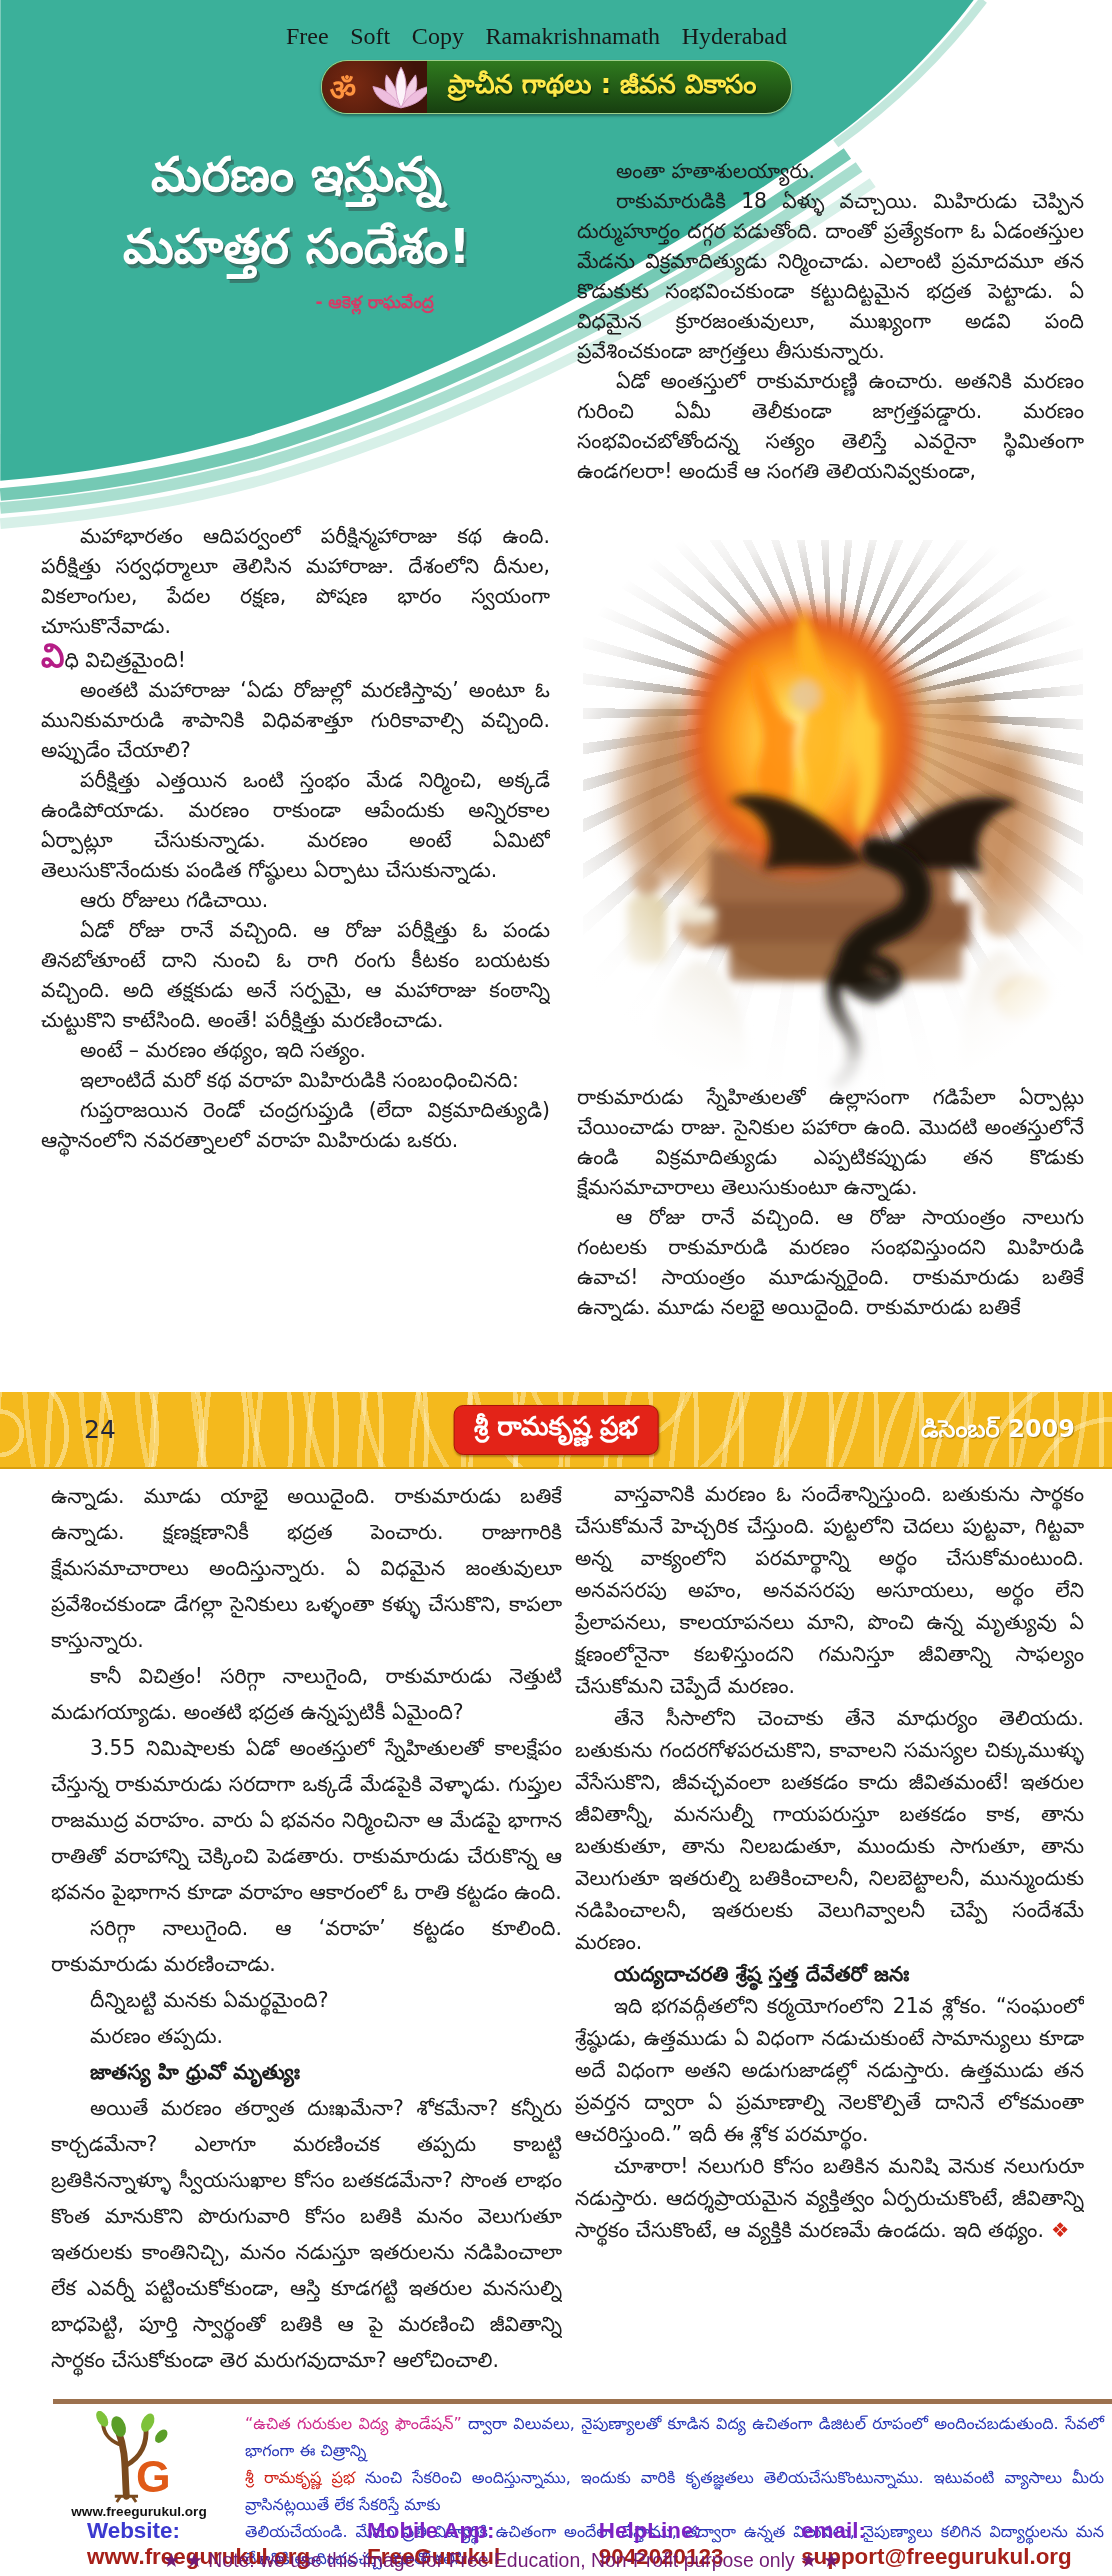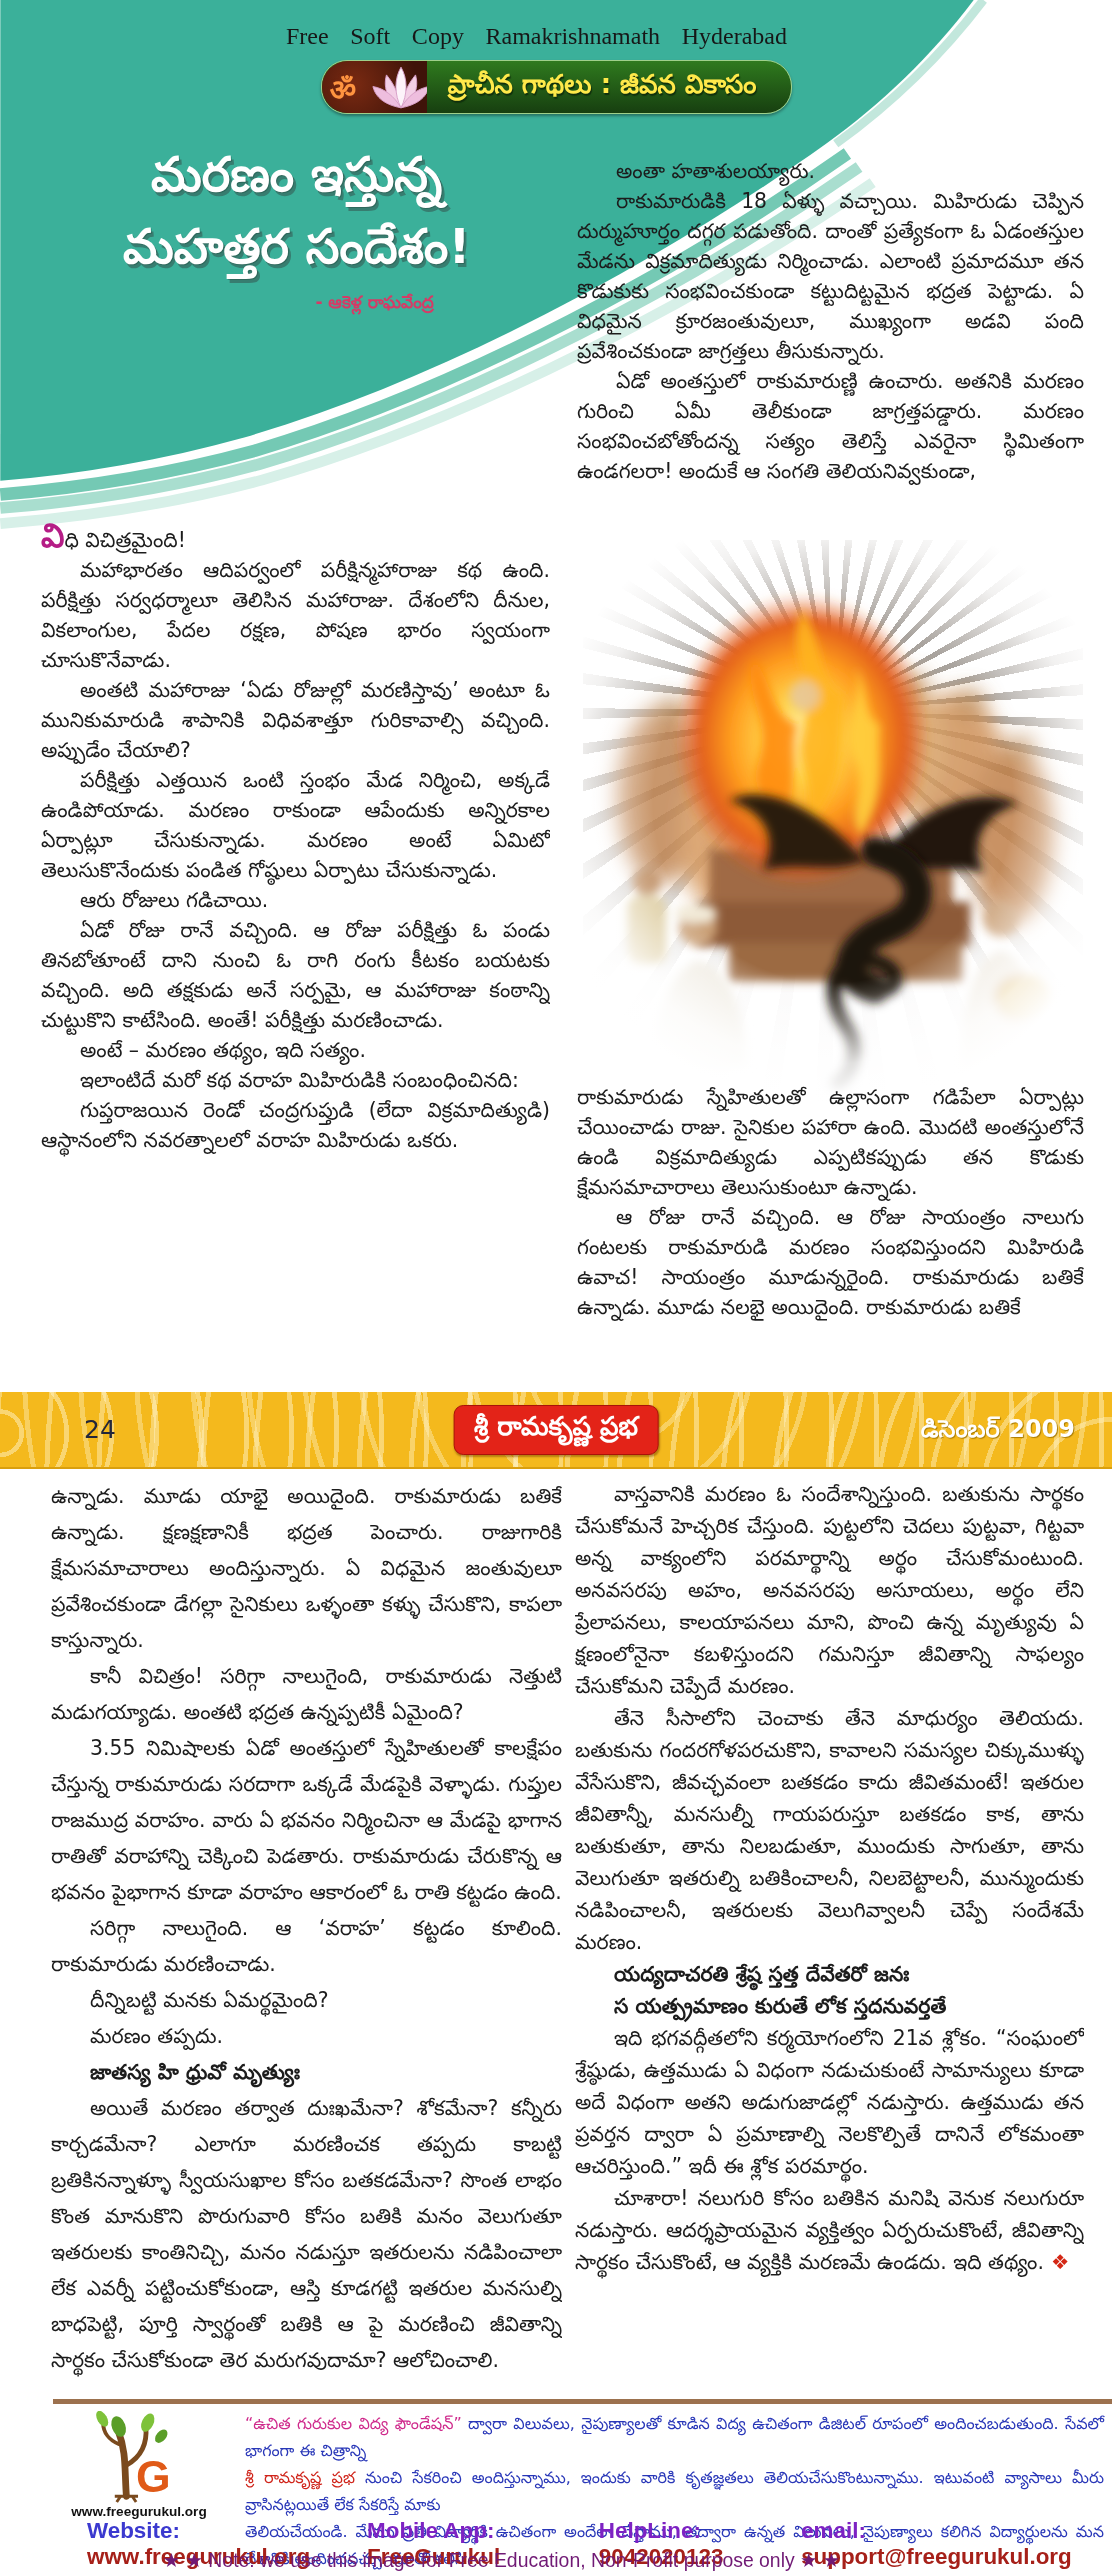--- a/index.html
+++ b/index.html
@@ -106,22 +106,22 @@
     <div class="banner-label">ప్రాచీన గాథలు : జీవన వికాసం</div>
   </div>
 
   <div class="title-block">
     <div class="title-line">మరణం ఇస్తున్న</div>
     <div class="title-line">మహత్తర సందేశం!</div>
     <div class="byline">- ఆకెళ్ల రాఘవేంద్ర</div>
   </div>
 
   <div id="col1a" class="t-col">
+      <p class="para ind">మహాభారతం ఆదిపర్వంలో పరీక్షిన్మహారాజు కథ ఉంది. పరీక్షిత్తు సర్వధర్మాలూ తెలిసిన మహారాజు. దేశంలోని దీనుల, వికలాంగుల, పేదల రక్షణ, పోషణ భారం స్వయంగా చూసుకొనేవాడు.</p>
       <p class="para dc"><span class="dropcap">వి</span>ధి విచిత్రమైంది!</p>
-      <p class="para ind">మహాభారతం ఆదిపర్వంలో పరీక్షిన్మహారాజు కథ ఉంది. పరీక్షిత్తు సర్వధర్మాలూ తెలిసిన మహారాజు. దేశంలోని దీనుల, వికలాంగుల, పేదల రక్షణ, పోషణ భారం స్వయంగా చూసుకొనేవాడు.</p>
       <p class="para ind">అంతటి మహారాజు ‘ఏడు రోజుల్లో మరణిస్తావు’ అంటూ ఓ మునికుమారుడి శాపానికి విధివశాత్తూ గురికావాల్సి వచ్చింది. అప్పుడేం చేయాలి?</p>
       <p class="para ind">పరీక్షిత్తు ఎత్తయిన ఒంటి స్తంభం మేడ నిర్మించి, అక్కడే ఉండిపోయాడు. మరణం రాకుండా ఆపేందుకు అన్నిరకాల ఏర్పాట్లూ చేసుకున్నాడు. మరణం అంటే ఏమిటో తెలుసుకొనేందుకు పండిత గోష్ఠులు ఏర్పాటు చేసుకున్నాడు.</p>
       <p class="para ind">ఆరు రోజులు గడిచాయి.</p>
       <p class="para ind">ఏడో రోజు రానే వచ్చింది. ఆ రోజు పరీక్షిత్తు ఓ పండు తినబోతూంటే దాని నుంచి ఓ రాగి రంగు కీటకం బయటకు వచ్చింది. అది తక్షకుడు అనే సర్పమై, ఆ మహారాజు కంఠాన్ని చుట్టుకొని కాటేసింది. అంతే! పరీక్షిత్తు మరణించాడు.</p>
       <p class="para ind">అంటే – మరణం తథ్యం, ఇది సత్యం.</p>
       <p class="para ind">ఇలాంటిదే మరో కథ వరాహ మిహిరుడికి సంబంధించినది:</p>
       <p class="para ind">గుప్తరాజయిన రెండో చంద్రగుప్తుడి (లేదా విక్రమాదిత్యుడి) ఆస్థానంలోని నవరత్నాలలో వరాహ మిహిరుడు ఒకరు.</p>
     </div>
   <div id="col2a1" class="t-col">
       <p class="para ind">అంతా హతాశులయ్యారు.</p>
@@ -211,21 +211,20 @@
       <p class="para ind">సరిగ్గా నాలుగైంది. ఆ ‘వరాహ’ కట్టడం కూలింది. రాకుమారుడు మరణించాడు.</p>
       <p class="para ind">దీన్నిబట్టి మనకు ఏమర్థమైంది?</p>
       <p class="para ind">మరణం తప్పదు.</p>
       <p class="para sloka">జాతస్య హి ధ్రువో మృత్యుః</p>
       <p class="para ind">అయితే మరణం తర్వాత దుఃఖమేనా? శోకమేనా? కన్నీరు కార్చడమేనా? ఎలాగూ మరణించక తప్పదు కాబట్టి బ్రతికినన్నాళ్ళూ స్వీయసుఖాల కోసం బతకడమేనా? సొంత లాభం కొంత మానుకొని పొరుగువారి కోసం బతికి మనం వెలుగుతూ ఇతరులకు కాంతినిచ్చి, మనం నడుస్తూ ఇతరులను నడిపించాలా లేక ఎవర్నీ పట్టించుకోకుండా, ఆస్తి కూడగట్టి ఇతరుల మనసుల్ని బాధపెట్టి, పూర్తి స్వార్థంతో బతికి ఆ పై మరణించి జీవితాన్ని సార్థకం చేసుకోకుండా తెర మరుగవుదామా? ఆలోచించాలి.</p>
     </div>
   <div id="col2b" class="t-col">
       <p class="para ind">వాస్తవానికి మరణం ఓ సందేశాన్నిస్తుంది. బతుకును సార్థకం చేసుకోమనే హెచ్చరిక చేస్తుంది. పుట్టలోని చెదలు పుట్టవా, గిట్టవా అన్న వాక్యంలోని పరమార్థాన్ని అర్థం చేసుకోమంటుంది. అనవసరపు అహం, అనవసరపు అసూయలు, అర్థం లేని ప్రేలాపనలు, కాలయాపనలు మాని, పొంచి ఉన్న మృత్యువు ఏ క్షణంలోనైనా కబళిస్తుందని గమనిస్తూ జీవితాన్ని సాఫల్యం చేసుకోమని చెప్పేదే మరణం.</p>
       <p class="para ind">తేనె సీసాలోని చెంచాకు తేనె మాధుర్యం తెలియదు. బతుకును గందరగోళపరచుకొని, కావాలని సమస్యల చిక్కుముళ్ళు వేసేసుకొని, జీవచ్ఛవంలా బతకడం కాదు జీవితమంటే! ఇతరుల జీవితాన్నీ, మనసుల్నీ గాయపరుస్తూ బతకడం కాక, తాను బతుకుతూ, తాను నిలబడుతూ, ముందుకు సాగుతూ, తాను వెలుగుతూ ఇతరుల్ని బతికించాలనీ, నిలబెట్టాలనీ, మున్ముందుకు నడిపించాలనీ, ఇతరులకు వెలుగివ్వాలనీ చెప్పే సందేశమే మరణం.</p>
       <p class="para sloka">యద్యదాచరతి శ్రేష్ఠ స్తత్త దేవేతరో జనః</p>
-      <p class="para sloka">స యత్ప్రమాణం కురుతే లోక స్తదనువర్తతే</p>
       <p class="para ind">ఇది భగవద్గీతలోని కర్మయోగంలోని 21వ శ్లోకం. “సంఘంలో శ్రేష్ఠుడు, ఉత్తముడు ఏ విధంగా నడుచుకుంటే సామాన్యులు కూడా అదే విధంగా అతని అడుగుజాడల్లో నడుస్తారు. ఉత్తముడు తన ప్రవర్తన ద్వారా ఏ ప్రమాణాల్ని నెలకొల్పితే దానినే లోకమంతా ఆచరిస్తుంది.” ఇదీ ఈ శ్లోక పరమార్థం.</p>
       <p class="para ind">చూశారా! నలుగురి కోసం బతికిన మనిషి వెనుక నలుగురూ నడుస్తారు. ఆదర్శప్రాయమైన వ్యక్తిత్వం ఏర్పరుచుకొంటే, జీవితాన్ని సార్థకం చేసుకొంటే, ఆ వ్యక్తికి మరణమే ఉండదు. ఇది తథ్యం.<span class="endmark"> ❖</span></p>
     </div>
 
   <div class="f-rule"></div>
 
   <div class="f-logo">
     <svg width="126" height="93" viewBox="0 0 130 96">
       <path d="M52,88 C50,62 52,42 44,22" stroke="#7a4a1e" stroke-width="7" fill="none" stroke-linecap="round"></path>
       <path d="M52,56 C66,48 74,36 72,16" stroke="#7a4a1e" stroke-width="5" fill="none" stroke-linecap="round"></path>

